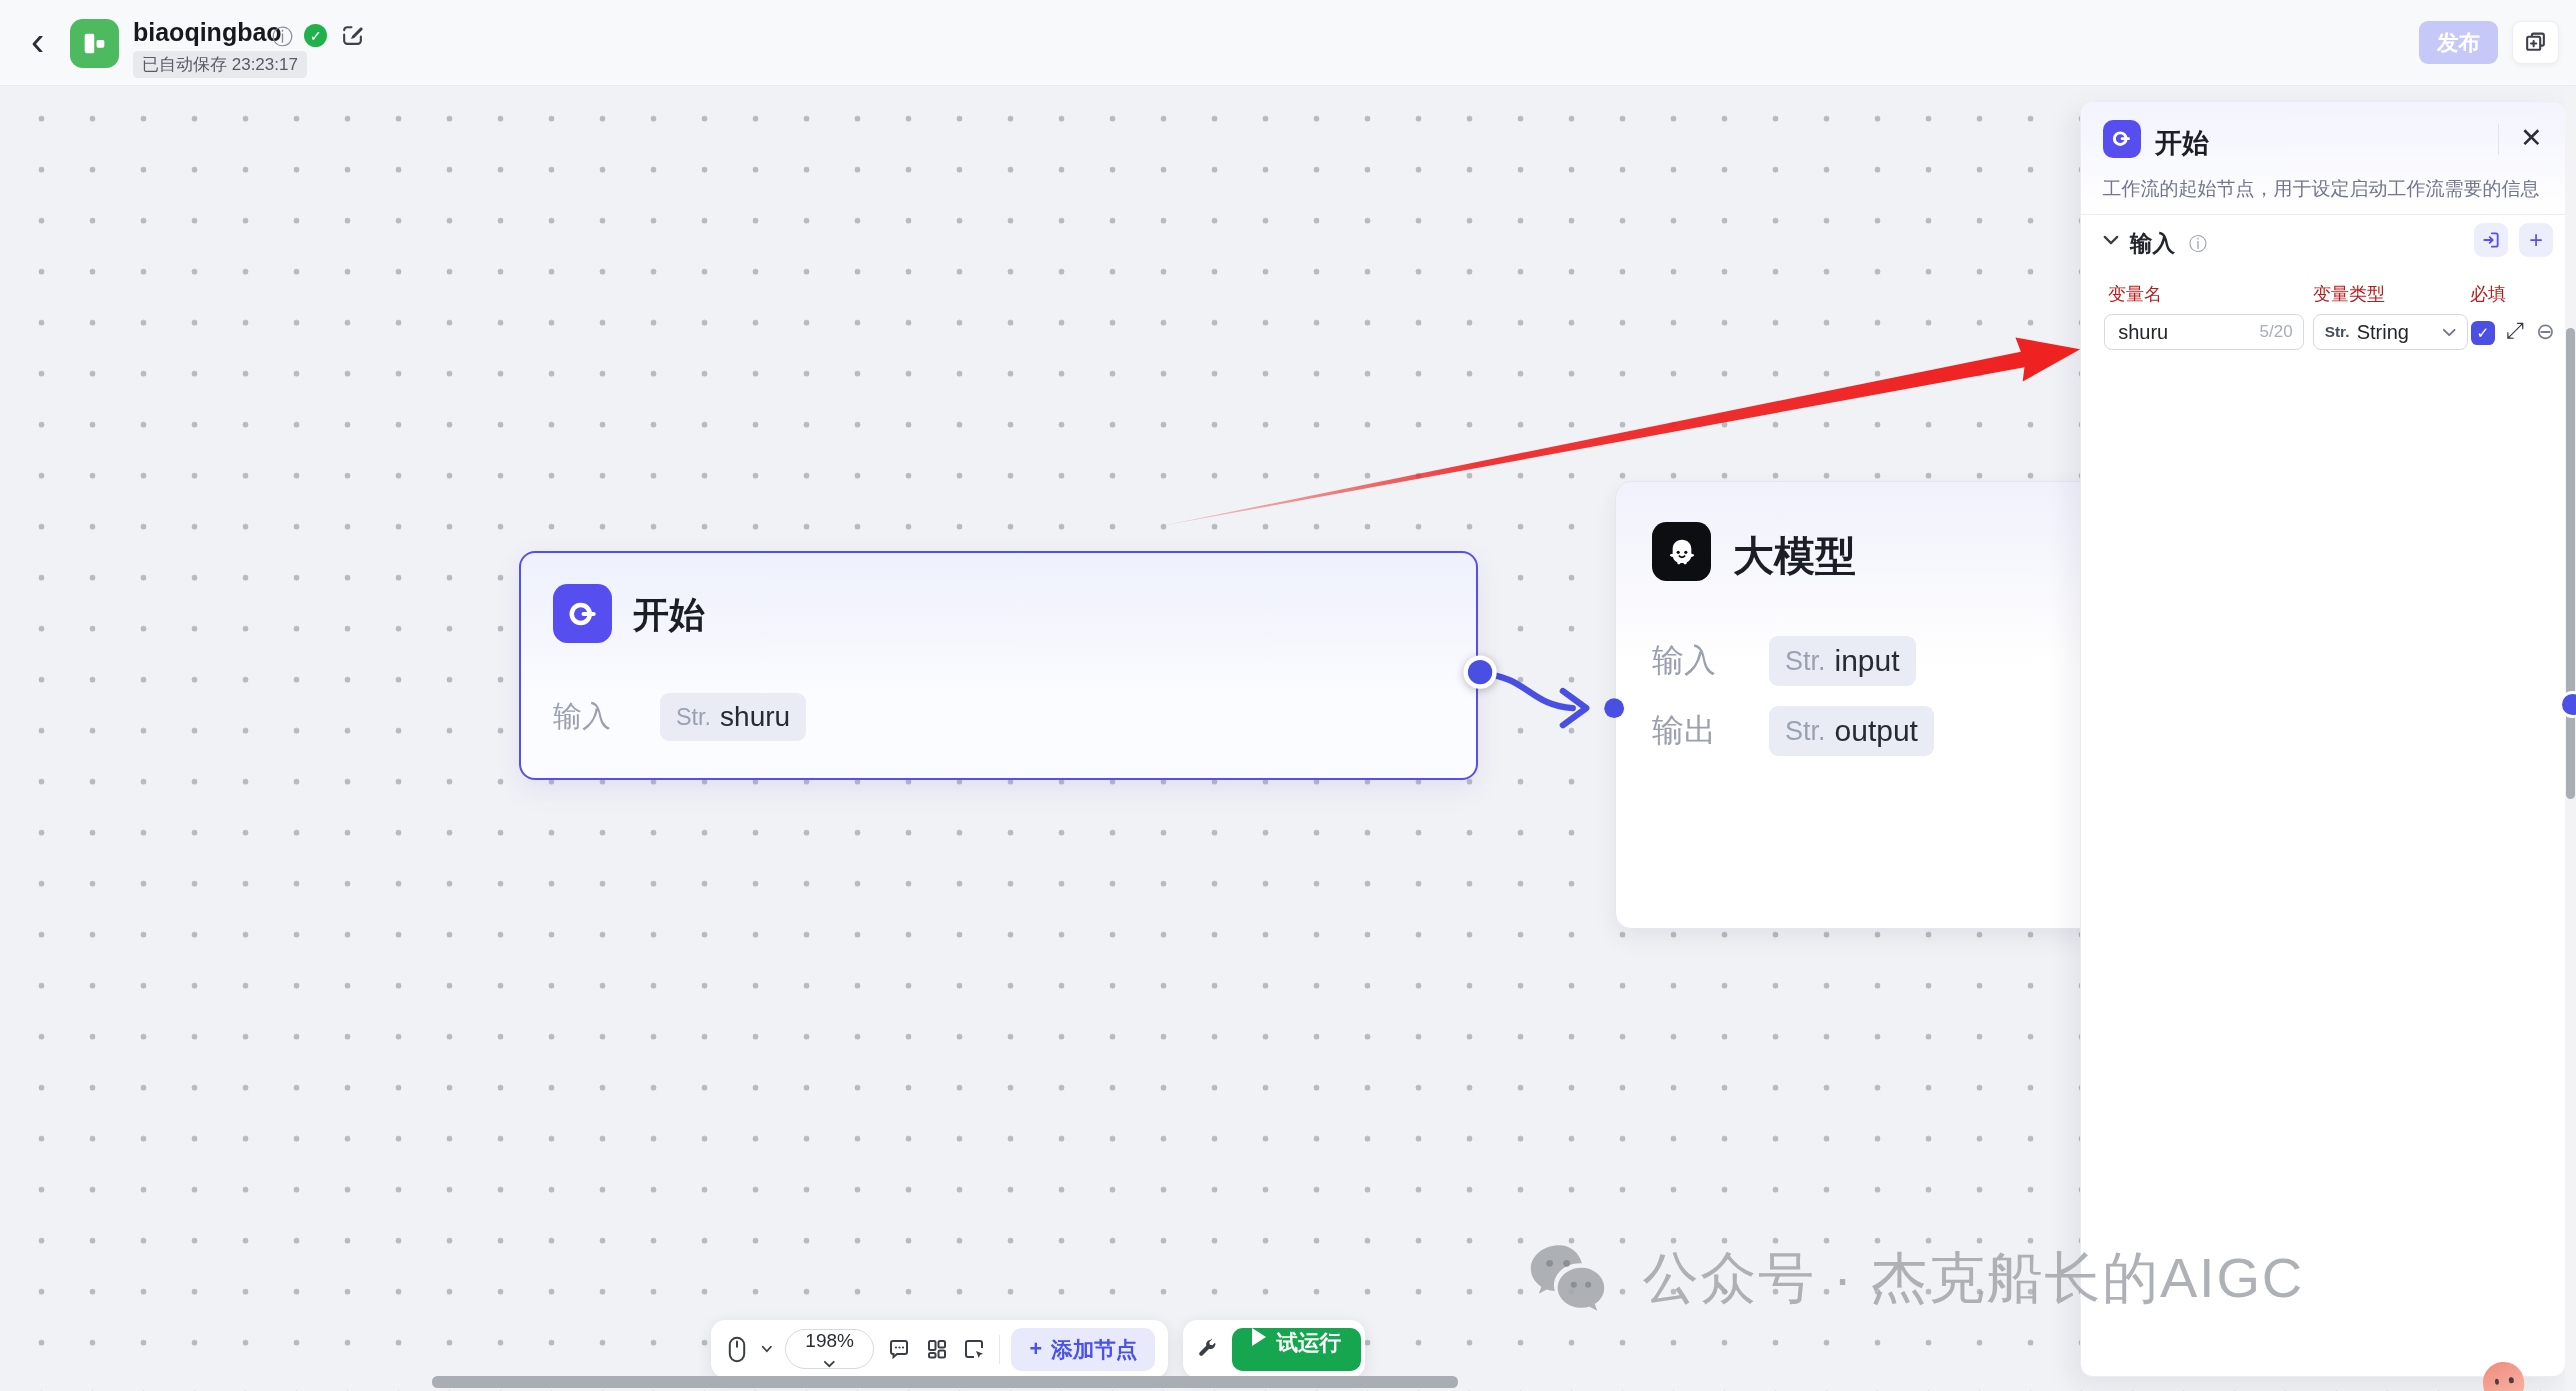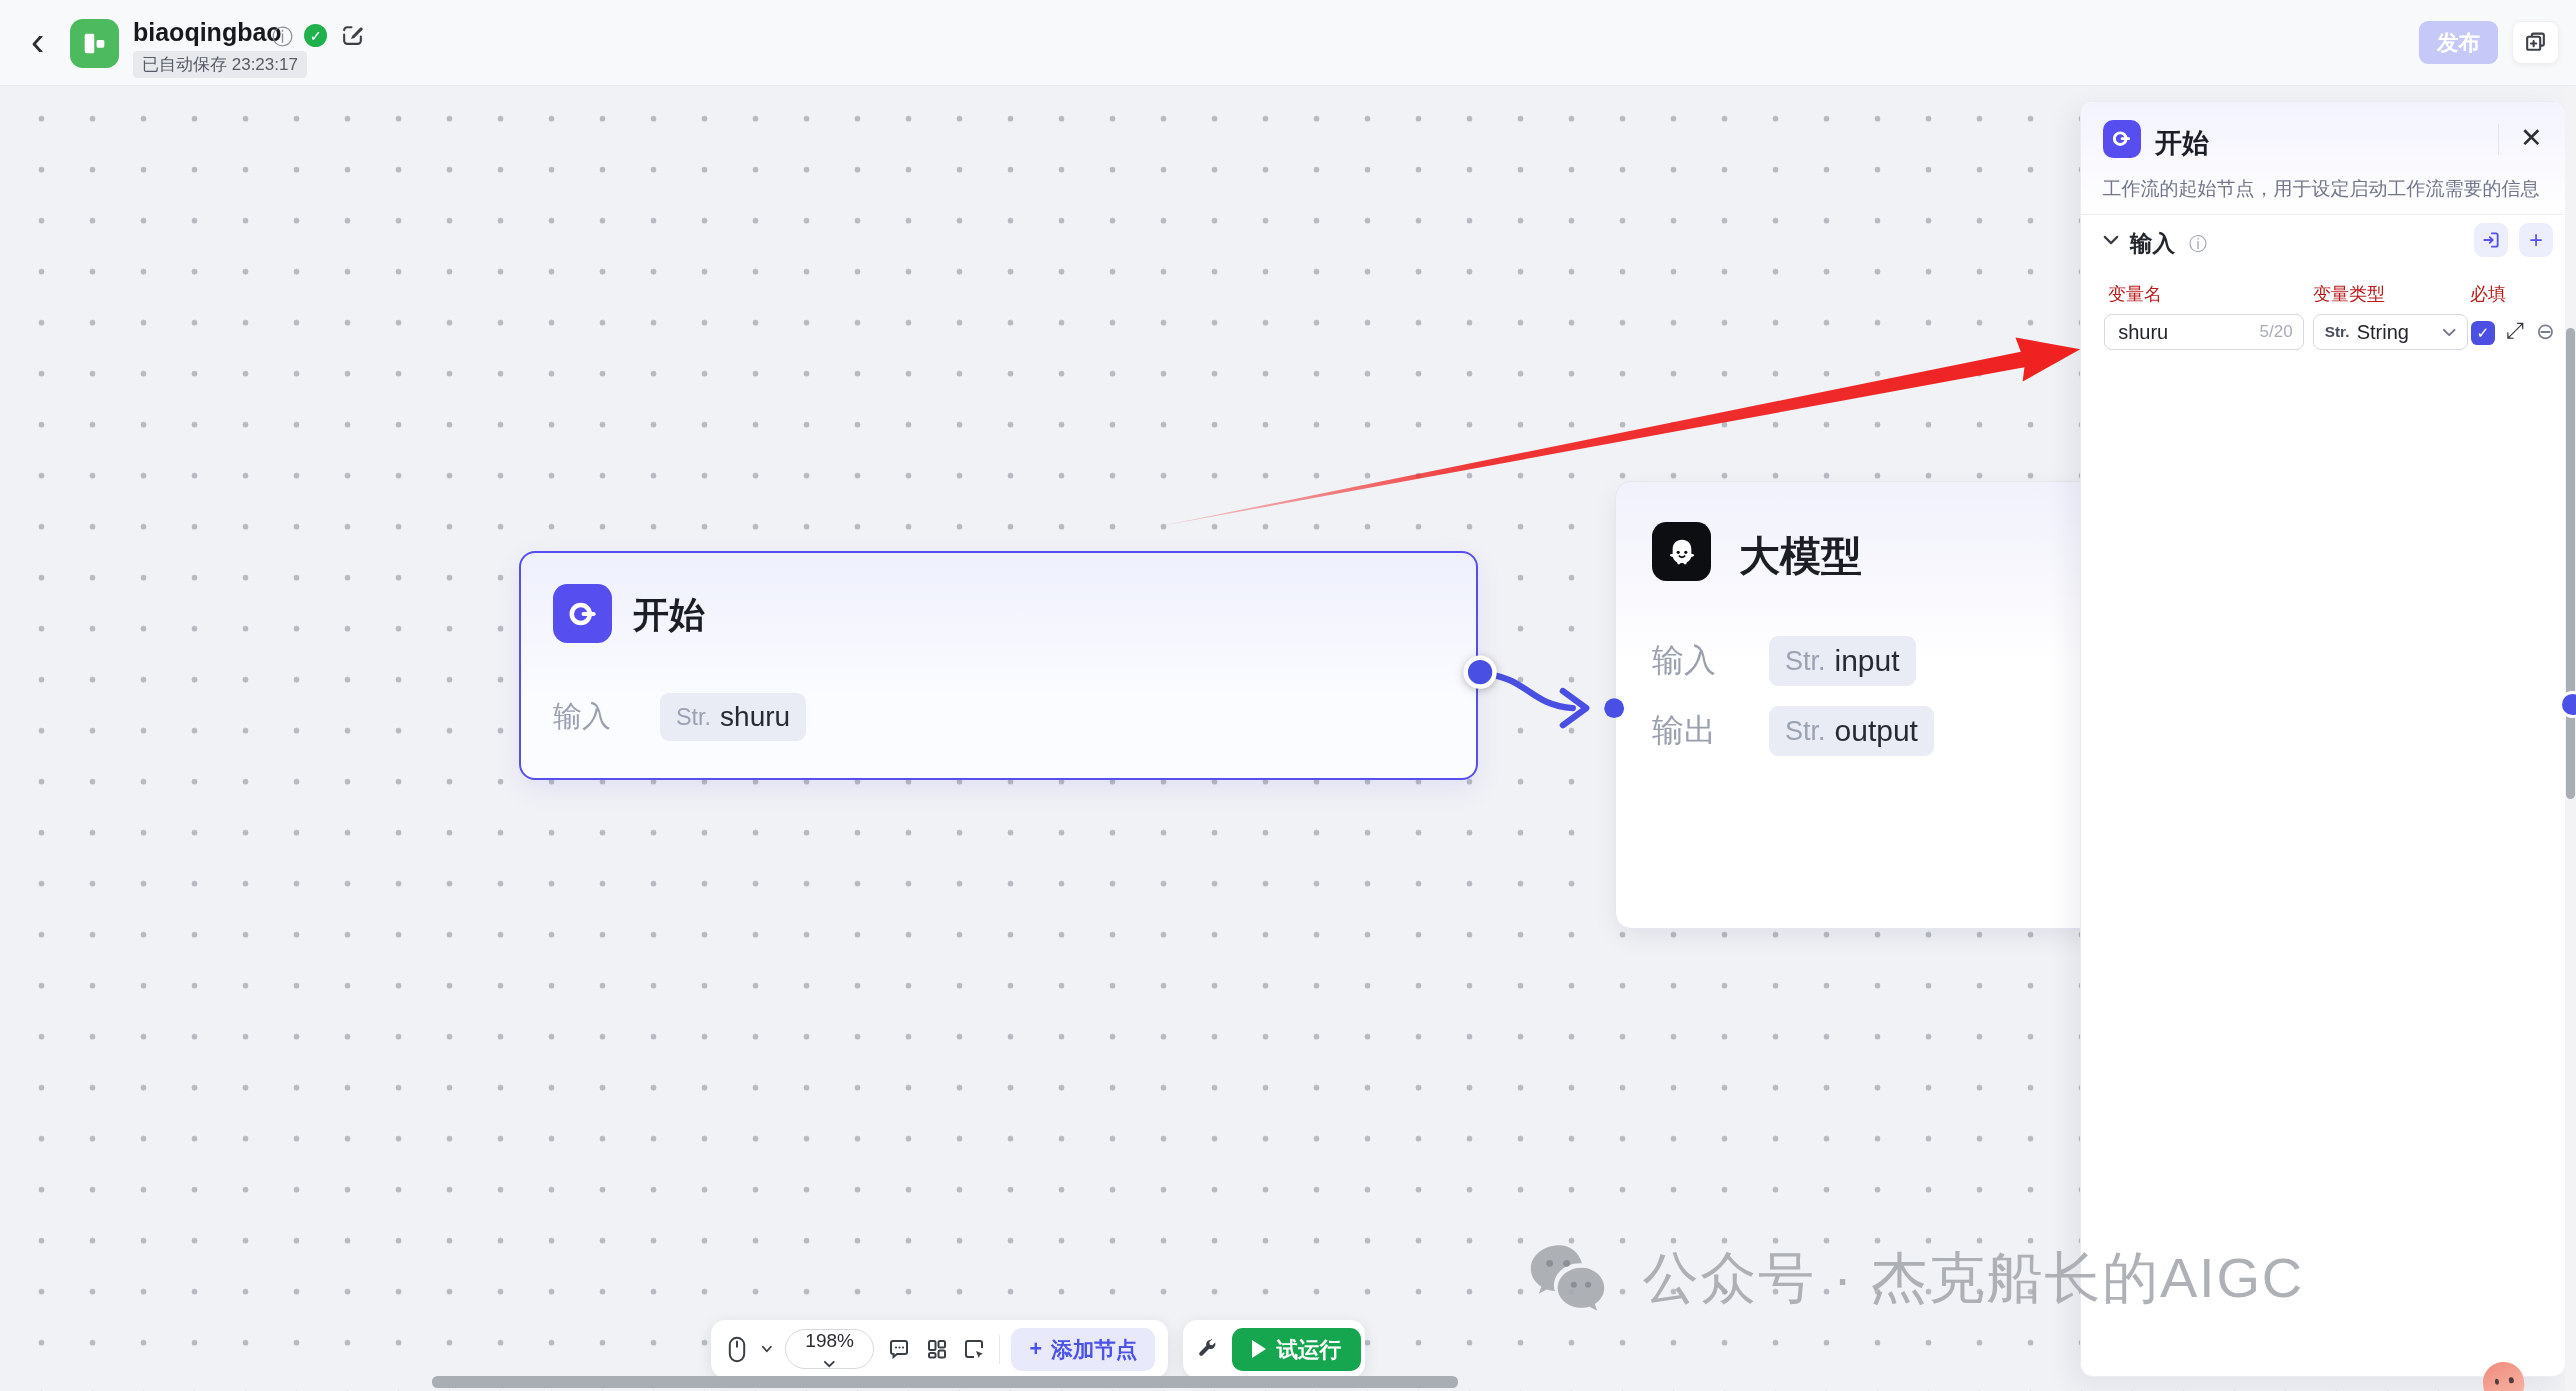--- a/index.html
+++ b/index.html
@@ -42,21 +42,21 @@
   .chip{display:flex;align-items:center;gap:9px;background:#e9ebf5;border-radius:9px;padding:8px 16px;}
   .chip .badge{font-size:23.4px;color:#9aa2b2;}
   .chip .val{font-size:28px;color:#272a31;}
 
   
   .node-model{position:absolute;left:1615px;top:481px;width:747px;height:448px;border-radius:16px;
               border:1.3px solid #e4e6f0;background:linear-gradient(180deg,#f0f1fb 0%,#ffffff 42%);
               box-shadow:0 9px 23.4px rgba(40,46,90,.08);z-index:2;cursor:pointer;}
   .nm-icon{position:absolute;left:36px;top:40px;width:59px;height:59px;border-radius:14.4px;background:#0d0e12;
            display:flex;align-items:center;justify-content:center;}
-  .nm-title{position:absolute;left:123px;top:47px;font-size:41px;font-weight:700;color:#1b1e24;}
+  .nm-title{position:absolute;left:117px;top:47px;font-size:41px;font-weight:700;color:#1b1e24;}
   .nm-row{position:absolute;left:36px;display:flex;align-items:center;height:56px;}
   .nm-row .n-label{font-size:32px;width:117px;}
   .nm-row .chip .badge{font-size:27px;}
   .nm-row .chip .val{font-size:30px;}
   .nm-plain{font-size:31.5px;color:#24272e;display:flex;align-items:center;gap:14.4px;}
   .nm-muted{font-size:31.5px;color:#b3b7c2;}
   .doubao{width:40px;height:40px;border-radius:50%;position:relative;
           background:conic-gradient(from 200deg,#4f7df2,#7a5af5 90deg,#b45cf0 150deg,#35d3a8 240deg,#4f7df2 360deg);}
   .doubao::after{content:"";position:absolute;left:9px;top:8px;width:20px;height:21px;border-radius:50%;background:#ffffff;}
 
@@ -98,21 +98,21 @@
   .pill1{left:711px;width:457px;padding:0 12.6px;gap:11.7px;}
   .pill2{left:1183px;width:182px;padding:0 12.6px;gap:12.6px;}
   .zoombox{width:106px;height:40px;border:1.3px solid #d6d9e2;border-radius:20px;display:flex;align-items:center;
            justify-content:center;gap:7.2px;cursor:pointer;flex-direction:column;}
   .zoombox span{font-size:19px;color:#2a2d33;}
   .tool-ico{display:flex;align-items:center;justify-content:center;width:31px;height:31px;cursor:pointer;color:#3a3e45;}
   .pill-div{width:0.9px;height:29px;background:#e7e8ec;}
   .addnode{height:43px;border-radius:10.8px;background:#e8eafb;color:#4b52e8;font-size:21.6px;font-weight:700;
            display:flex;align-items:center;gap:9px;padding:0 18px;cursor:pointer;}
   .runbtn{height:43px;border-radius:10.8px;background:#17a650;color:#fff;font-size:21.6px;font-weight:700;
-          display:flex;align-items:center;gap:10.8px;padding:0 20px;cursor:pointer;}
+          display:flex;gap:10.8px;padding:0 20px;cursor:pointer;}
   .play-tri{width:0;height:0;border-left:14.4px solid #fff;border-top:9px solid transparent;border-bottom:9px solid transparent;}
 
   
   .watermark{position:absolute;left:1525px;top:1240px;display:flex;align-items:center;gap:23.4px;z-index:10;
              color:#a6a9af;opacity:.9;}
   .watermark .wm-text{font-size:56px;letter-spacing:1.8px;}
   .mascot{position:absolute;left:2483px;top:1362px;width:41px;height:40px;z-index:14;
           border-radius:50% 50% 42% 42%;background:linear-gradient(160deg,#ef8d7e,#f8b7a8);transform:rotate(-6deg);}
   .mascot i{position:absolute;top:16px;width:4.5px;height:6.3px;border-radius:50%;background:#503c40;}
   .mascot i.l{left:11.7px;} .mascot i.r{left:26px;}

